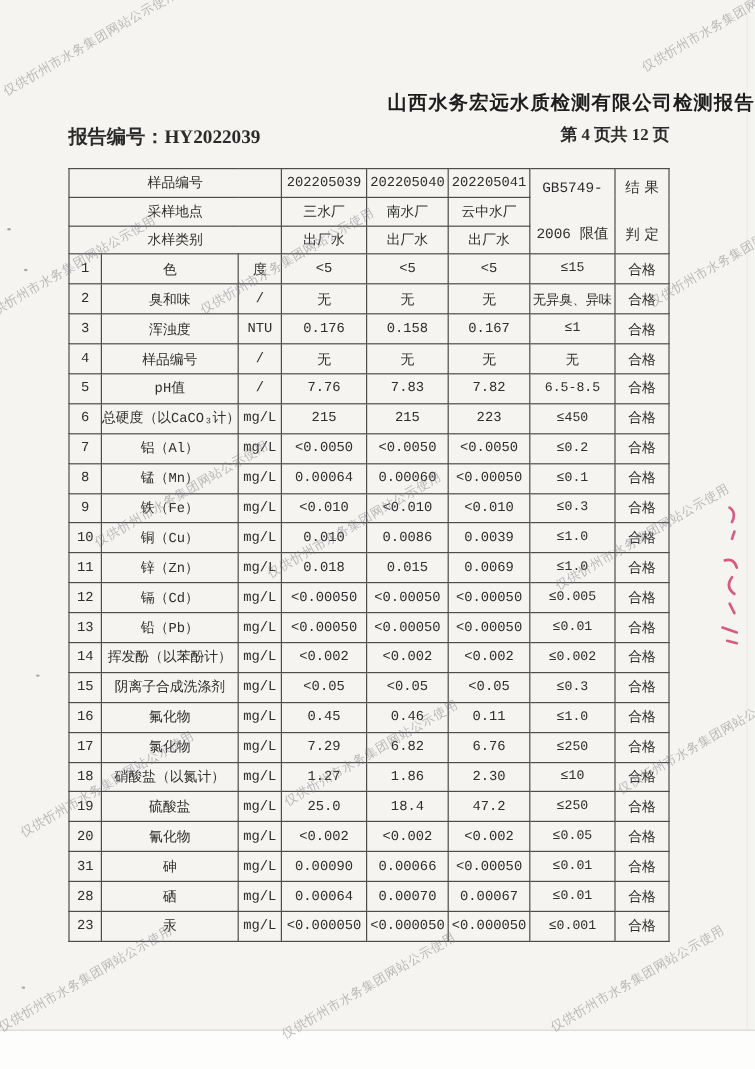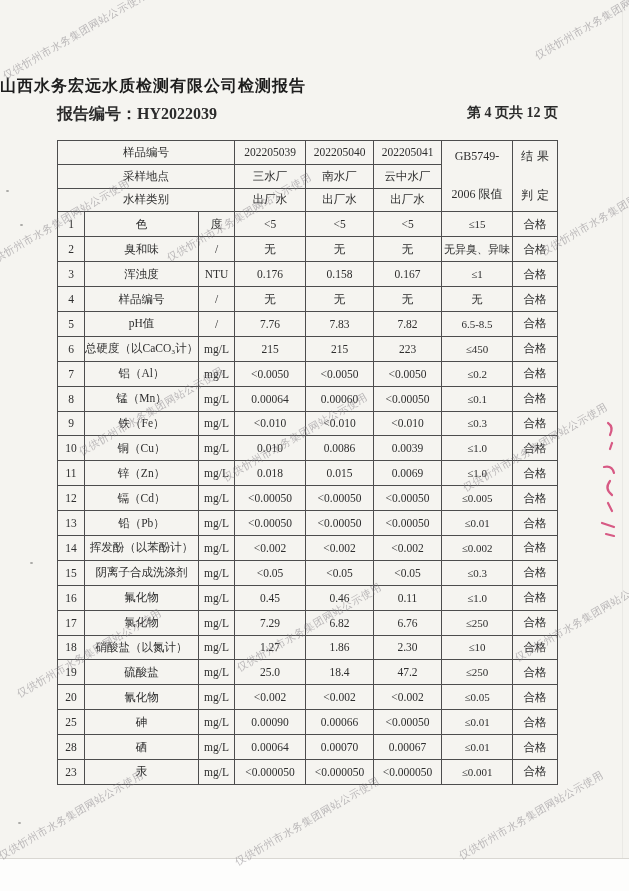--- a/index.html
+++ b/index.html
@@ -13,31 +13,31 @@
     position:absolute; left:0; top:0; width:629px; height:858px;
     background:#f5f4f0;
     border-bottom:1px solid #d9d7d2;
   }
   .paper-right-edge {
     position:absolute; top:0; bottom:33px; right:6px; width:1px;
     background:rgba(0,0,0,0.045);
   }
   .title {
     position:absolute; top:76px; left:0; width:629px;
-    text-align:left; font-size:16px; font-weight:bold; letter-spacing:1px;
+    text-align:right; font-size:16px; font-weight:bold; letter-spacing:1px;
     color:#1d1d1d;
   }
   .meta-row { position:absolute; top:104px; left:57px; width:501px; height:18px; }
   .report-no { position:absolute; left:0; top:0; font-size:16px; font-weight:bold; }
   .page-info { position:absolute; right:0; top:0; font-size:14px; font-weight:bold; }
 
   table.report {
     position:absolute; left:57px; top:140px;
     border-collapse:collapse; table-layout:fixed; width:501px;
-    font-size:11.5px; color:#2e2e2e;
+    font-size:11.5px; color:#2e2e2e;font-family:Liberation Mono, monospace;
   }
   table.report td {
     border:1px solid #4d4d4d; padding:0; text-align:center;
     vertical-align:middle; white-space:nowrap; overflow:hidden;
   }
   thead tr { height:23.8px; }
   tbody tr { height:24.9px; }
   td.cell-name { text-align:left; padding-left:9px; }
   td.col-limit { font-size:11px;margin-top:24px; }
   td.hdr-span {
@@ -317,21 +317,21 @@
         <td>20</td>
         <td class="cell-name">氰化物</td>
         <td>mg/L</td>
         <td>&lt;0.002</td>
         <td>&lt;0.002</td>
         <td>&lt;0.002</td>
         <td class="col-limit">≤0.05</td>
         <td>合格</td>
       </tr>
       <tr>
-        <td>25</td>
+        <td>31</td>
         <td class="cell-name">砷</td>
         <td>mg/L</td>
         <td>0.00090</td>
         <td>0.00066</td>
         <td>&lt;0.00050</td>
         <td class="col-limit">≤0.01</td>
         <td>合格</td>
       </tr>
       <tr>
         <td>28</td>

